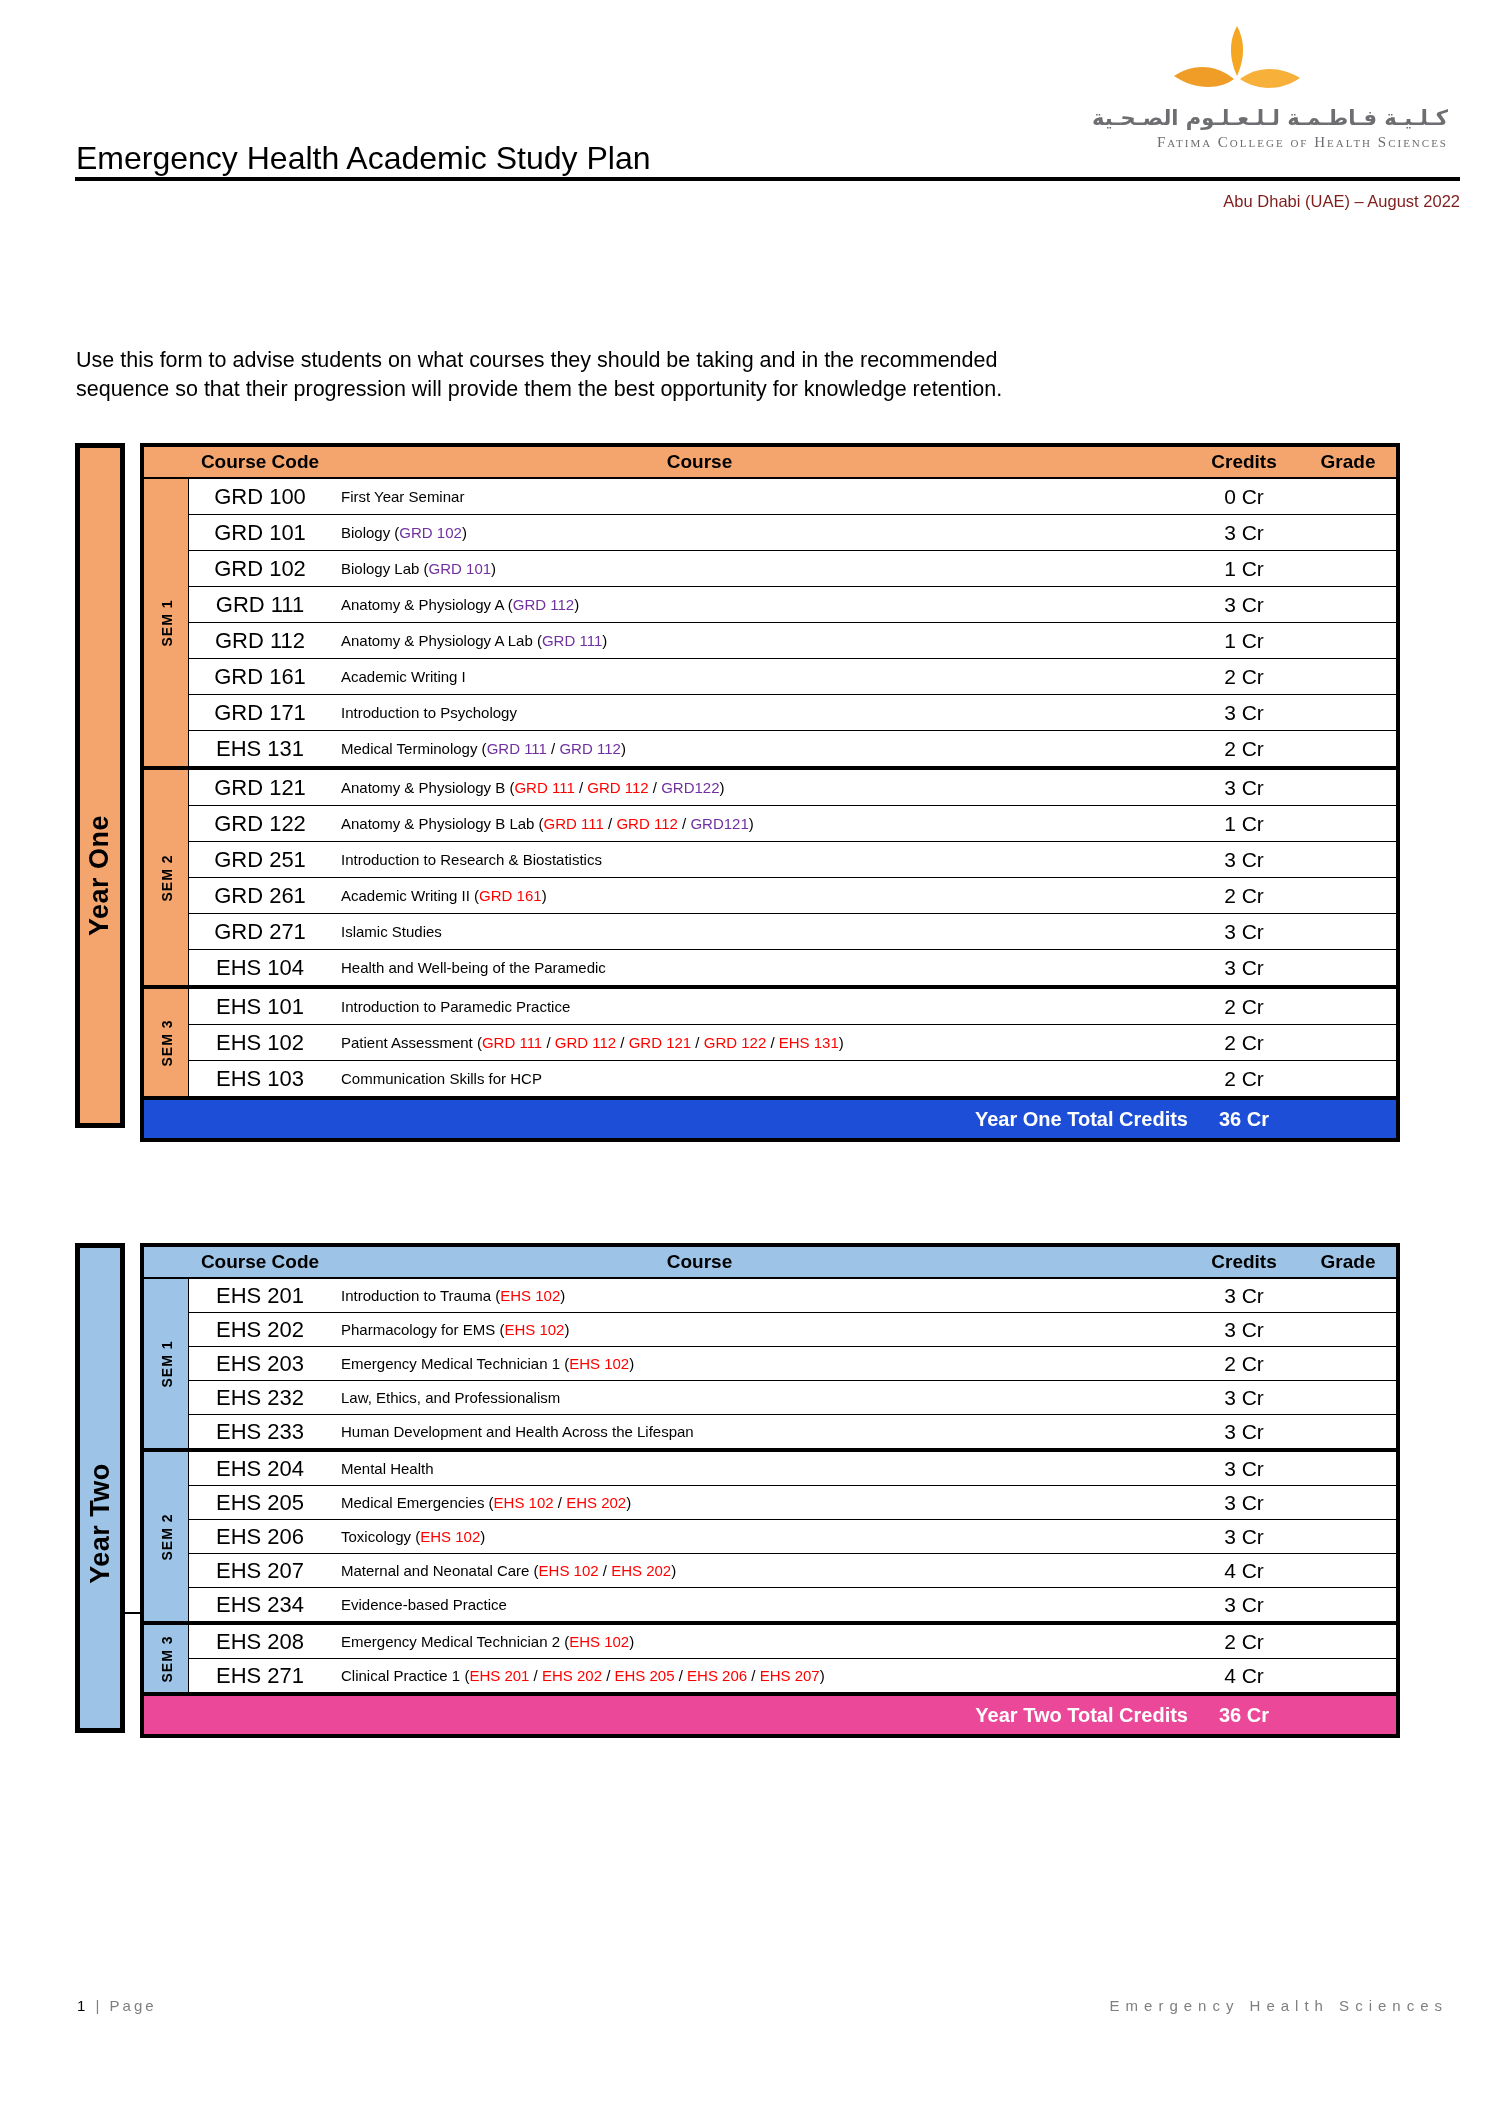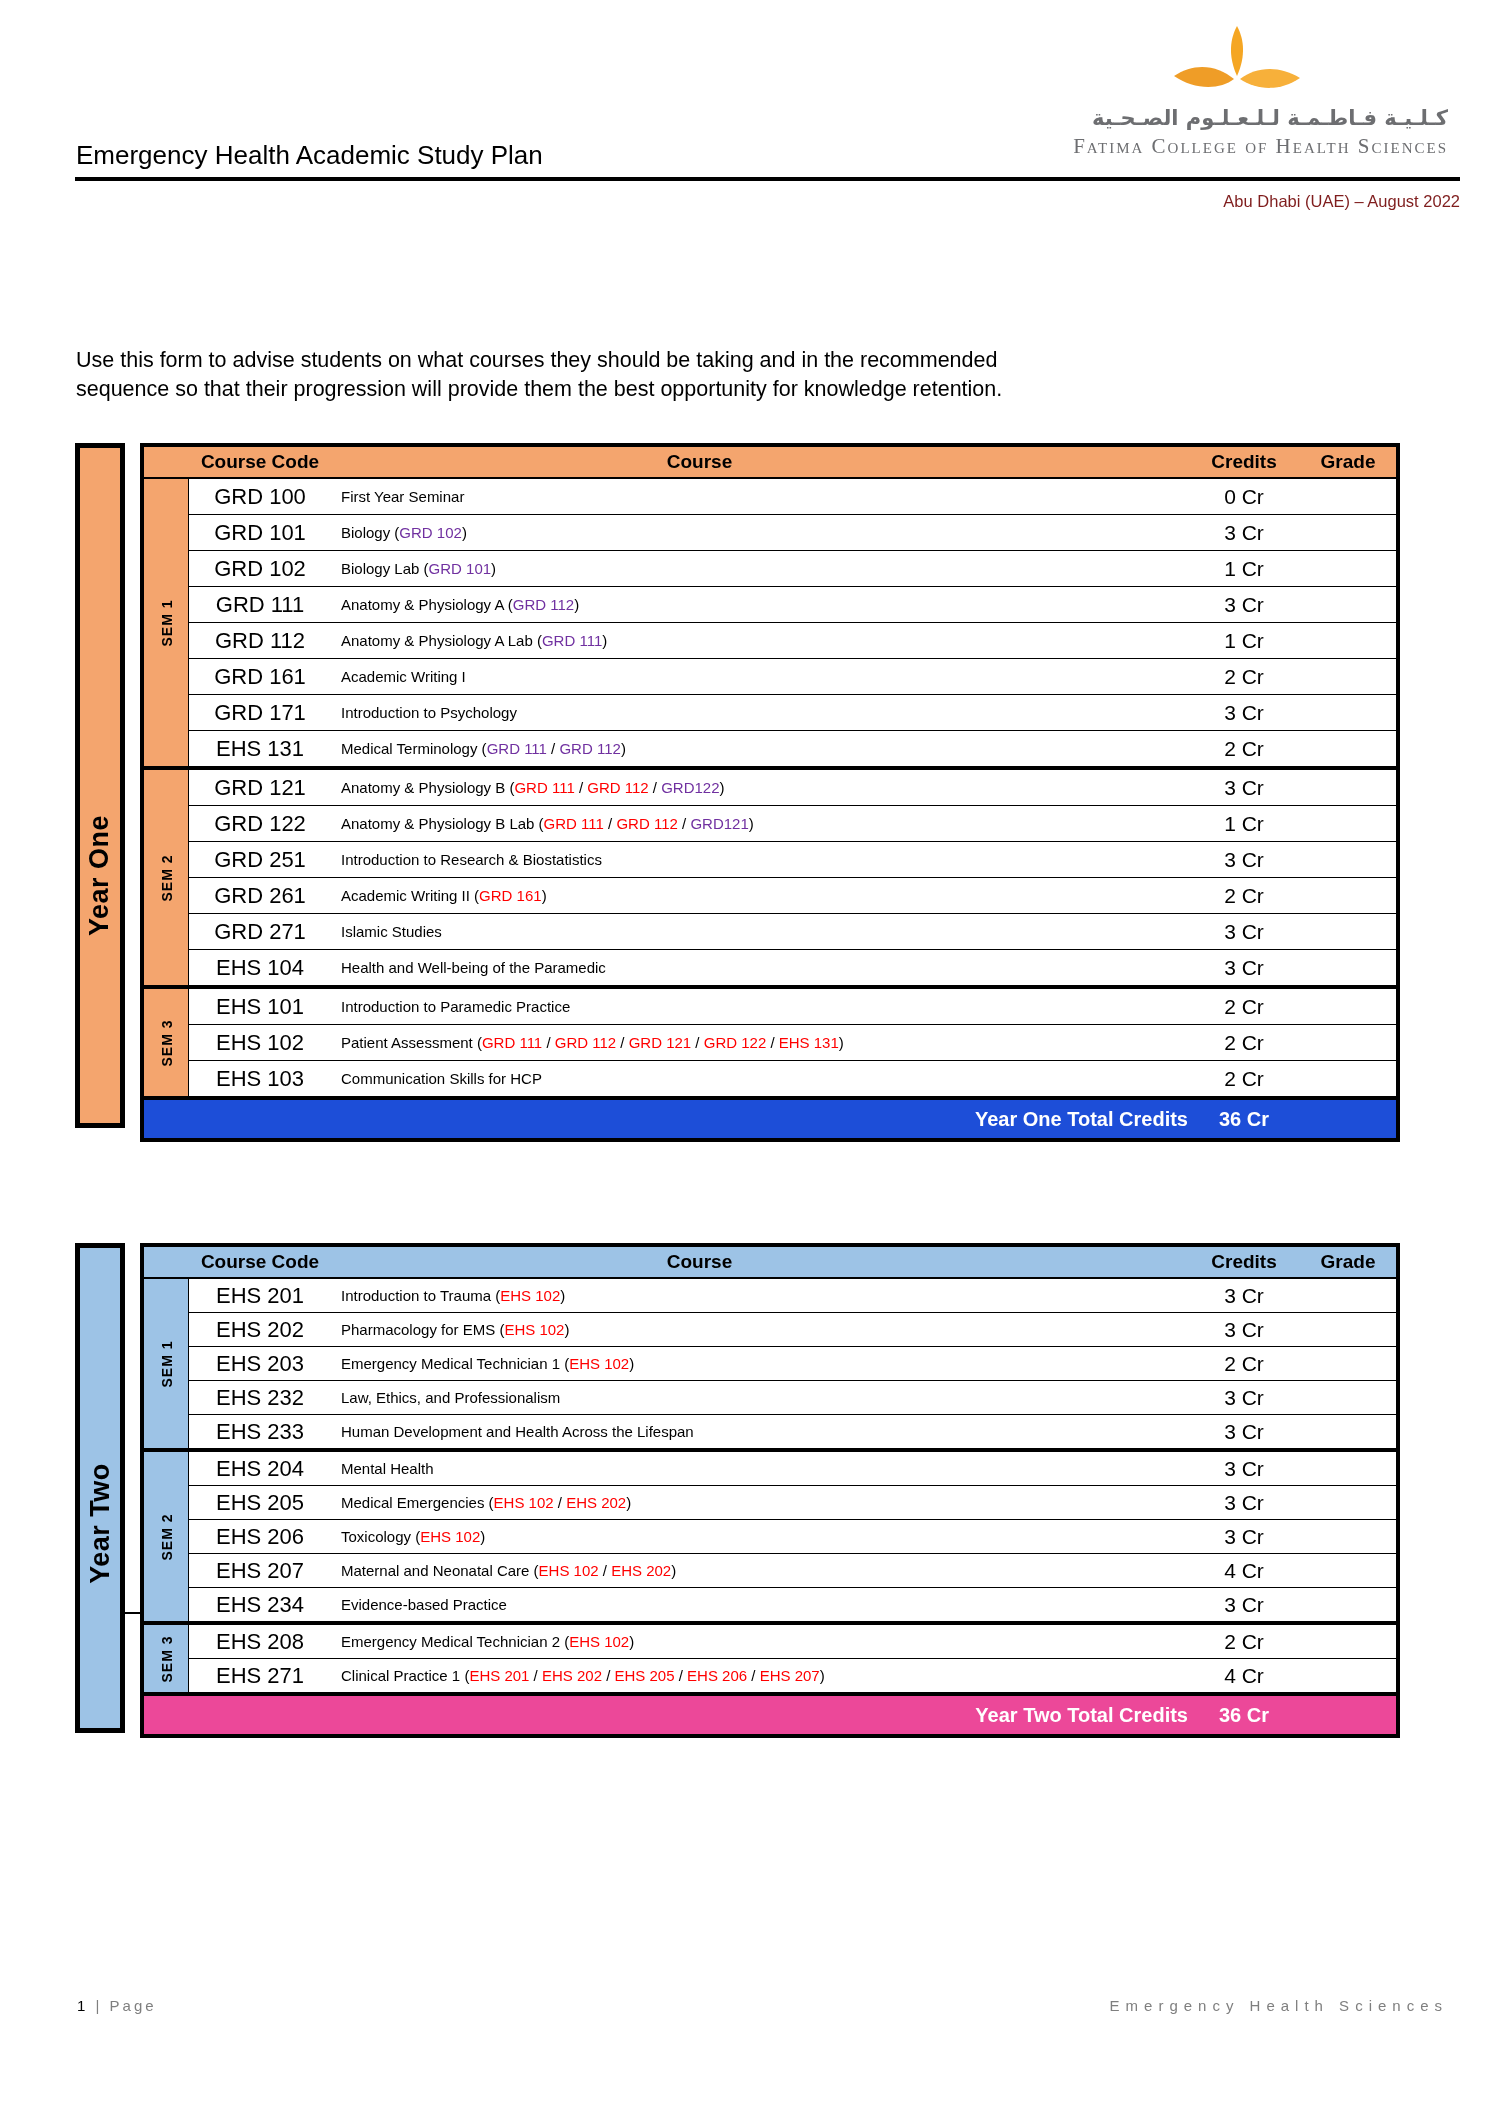--- a/index.html
+++ b/index.html
@@ -4,22 +4,22 @@
 <style>
   html,body{margin:0;padding:0;background:#e8e8e8;}
   .page{position:relative;width:1500px;height:2121px;background:#ffffff;
         font-family:"Liberation Sans",sans-serif;color:#000;overflow:hidden;margin:0 auto;}
 
   
   .petals{position:absolute;top:24px;left:1162px;width:150px;height:84px;}
   .arabic{position:absolute;top:106px;right:52px;font-size:21px;color:#6d6e71;
           font-family:"DejaVu Sans",sans-serif;font-weight:bold;letter-spacing:1px;}
   .college{position:absolute;top:134px;right:52px;font-family:"Liberation Serif",serif;
-           font-variant:small-caps;font-size:21px;letter-spacing:2px;color:#6d6e71;}
-  .doc-title{position:absolute;left:76px;top:140px;font-size:26px;}
+           font-variant:small-caps;font-size:15px;letter-spacing:2px;color:#6d6e71;}
+  .doc-title{position:absolute;left:76px;top:140px;font-size:32px;}
   .title-rule{position:absolute;left:75px;top:177px;width:1385px;height:4px;background:#000;}
   .dateline{position:absolute;top:192px;right:40px;font-size:16.5px;color:#7f1d1d;}
 
   
   .sbox{position:absolute;left:75px;top:246px;width:1358px;height:58px;border:3px solid #000;box-sizing:border-box;}
   .sbox-name{position:absolute;left:16px;top:13px;font-size:21px;}
   .sbox-num{position:absolute;left:690px;top:13px;font-size:21px;}
 
   
   .intro{position:absolute;left:76px;top:346px;width:975px;font-size:21.5px;line-height:1.37;}

